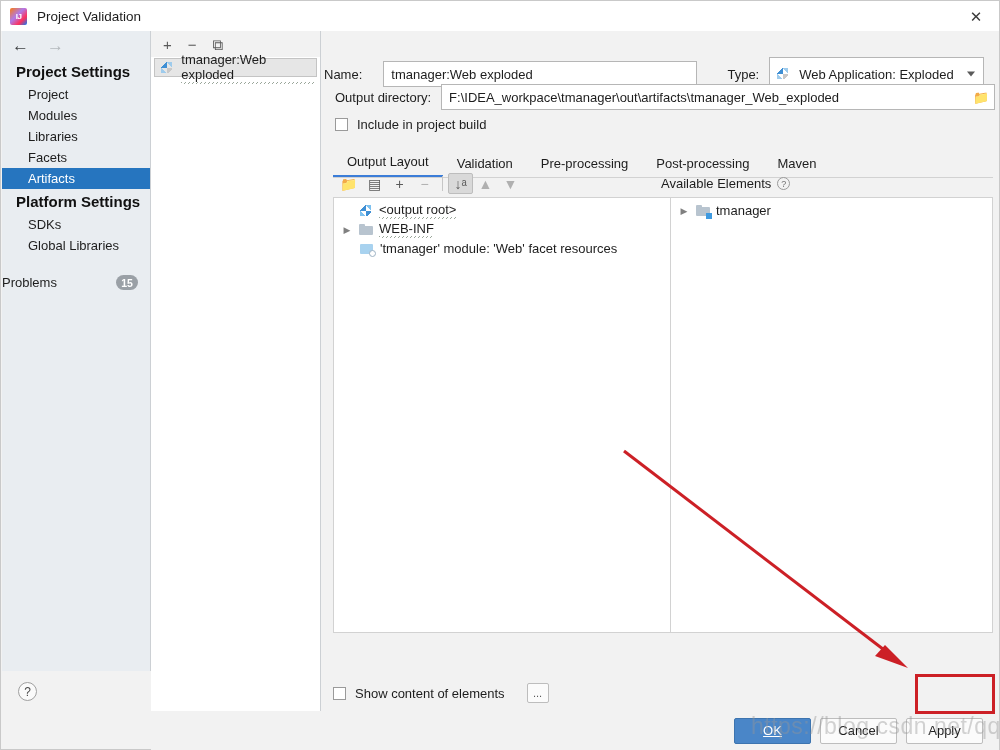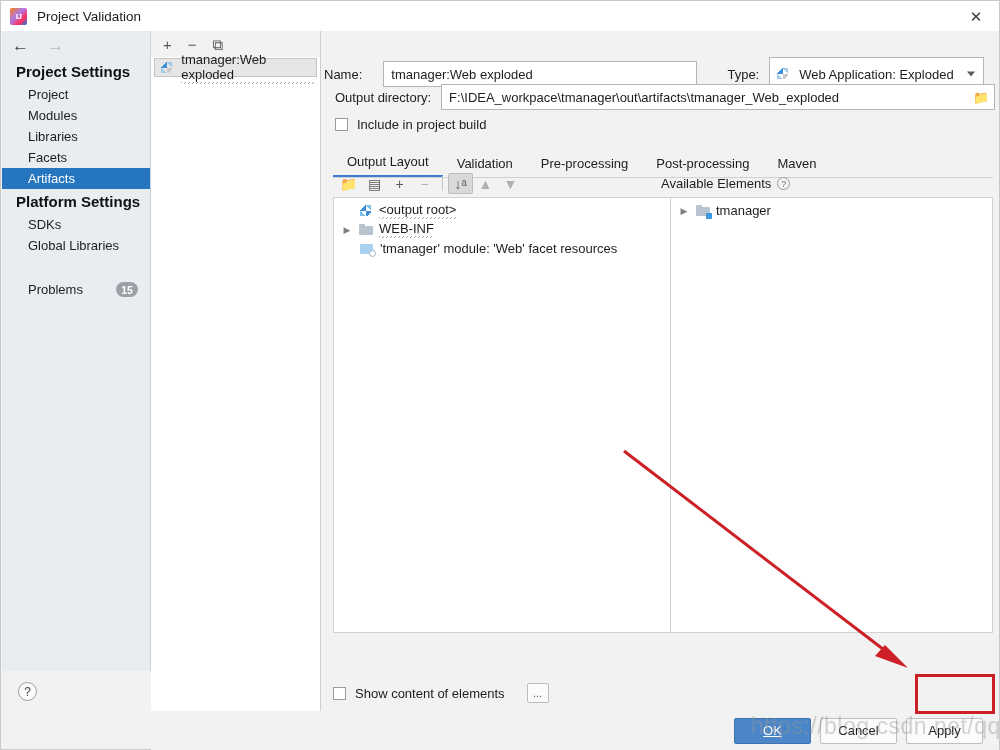--- a/index.html
+++ b/index.html
@@ -59,22 +59,22 @@
     font-weight: bold; font-size: 15px; color: #111;
     padding: 4px 0 4px 14px;
   }
   .side-item {
     height: 21px; display: flex; align-items: center;
     padding-left: 26px; font-size: 13px; color: #1d1d1d;
   }
   .side-item.selected { background: #2675bf; color: #ffffff; }
   .side-sep { height: 19px; }
   .problems-row {
-    height: 22px; display: flex; align-items: flex-end;
-    padding-left: 26px; padding-right: 12px; font-size: 13px;
+    height: 22px; display: flex; align-items: flex-start;
+    padding-right: 12px; font-size: 13px;
   }
   .problems-badge {
     margin-left: auto; min-width: 22px; height: 15px; border-radius: 8px;
     background: #9aa0a6; color: #ffffff; font-size: 10.5px; font-weight: bold;
     display: flex; align-items: center; justify-content: center; padding: 0 5px;
   }
   .help-area {
     position: absolute; left: 0; bottom: 0; width: 149px; height: 40px;
     background: #f2f2f2;
   }

